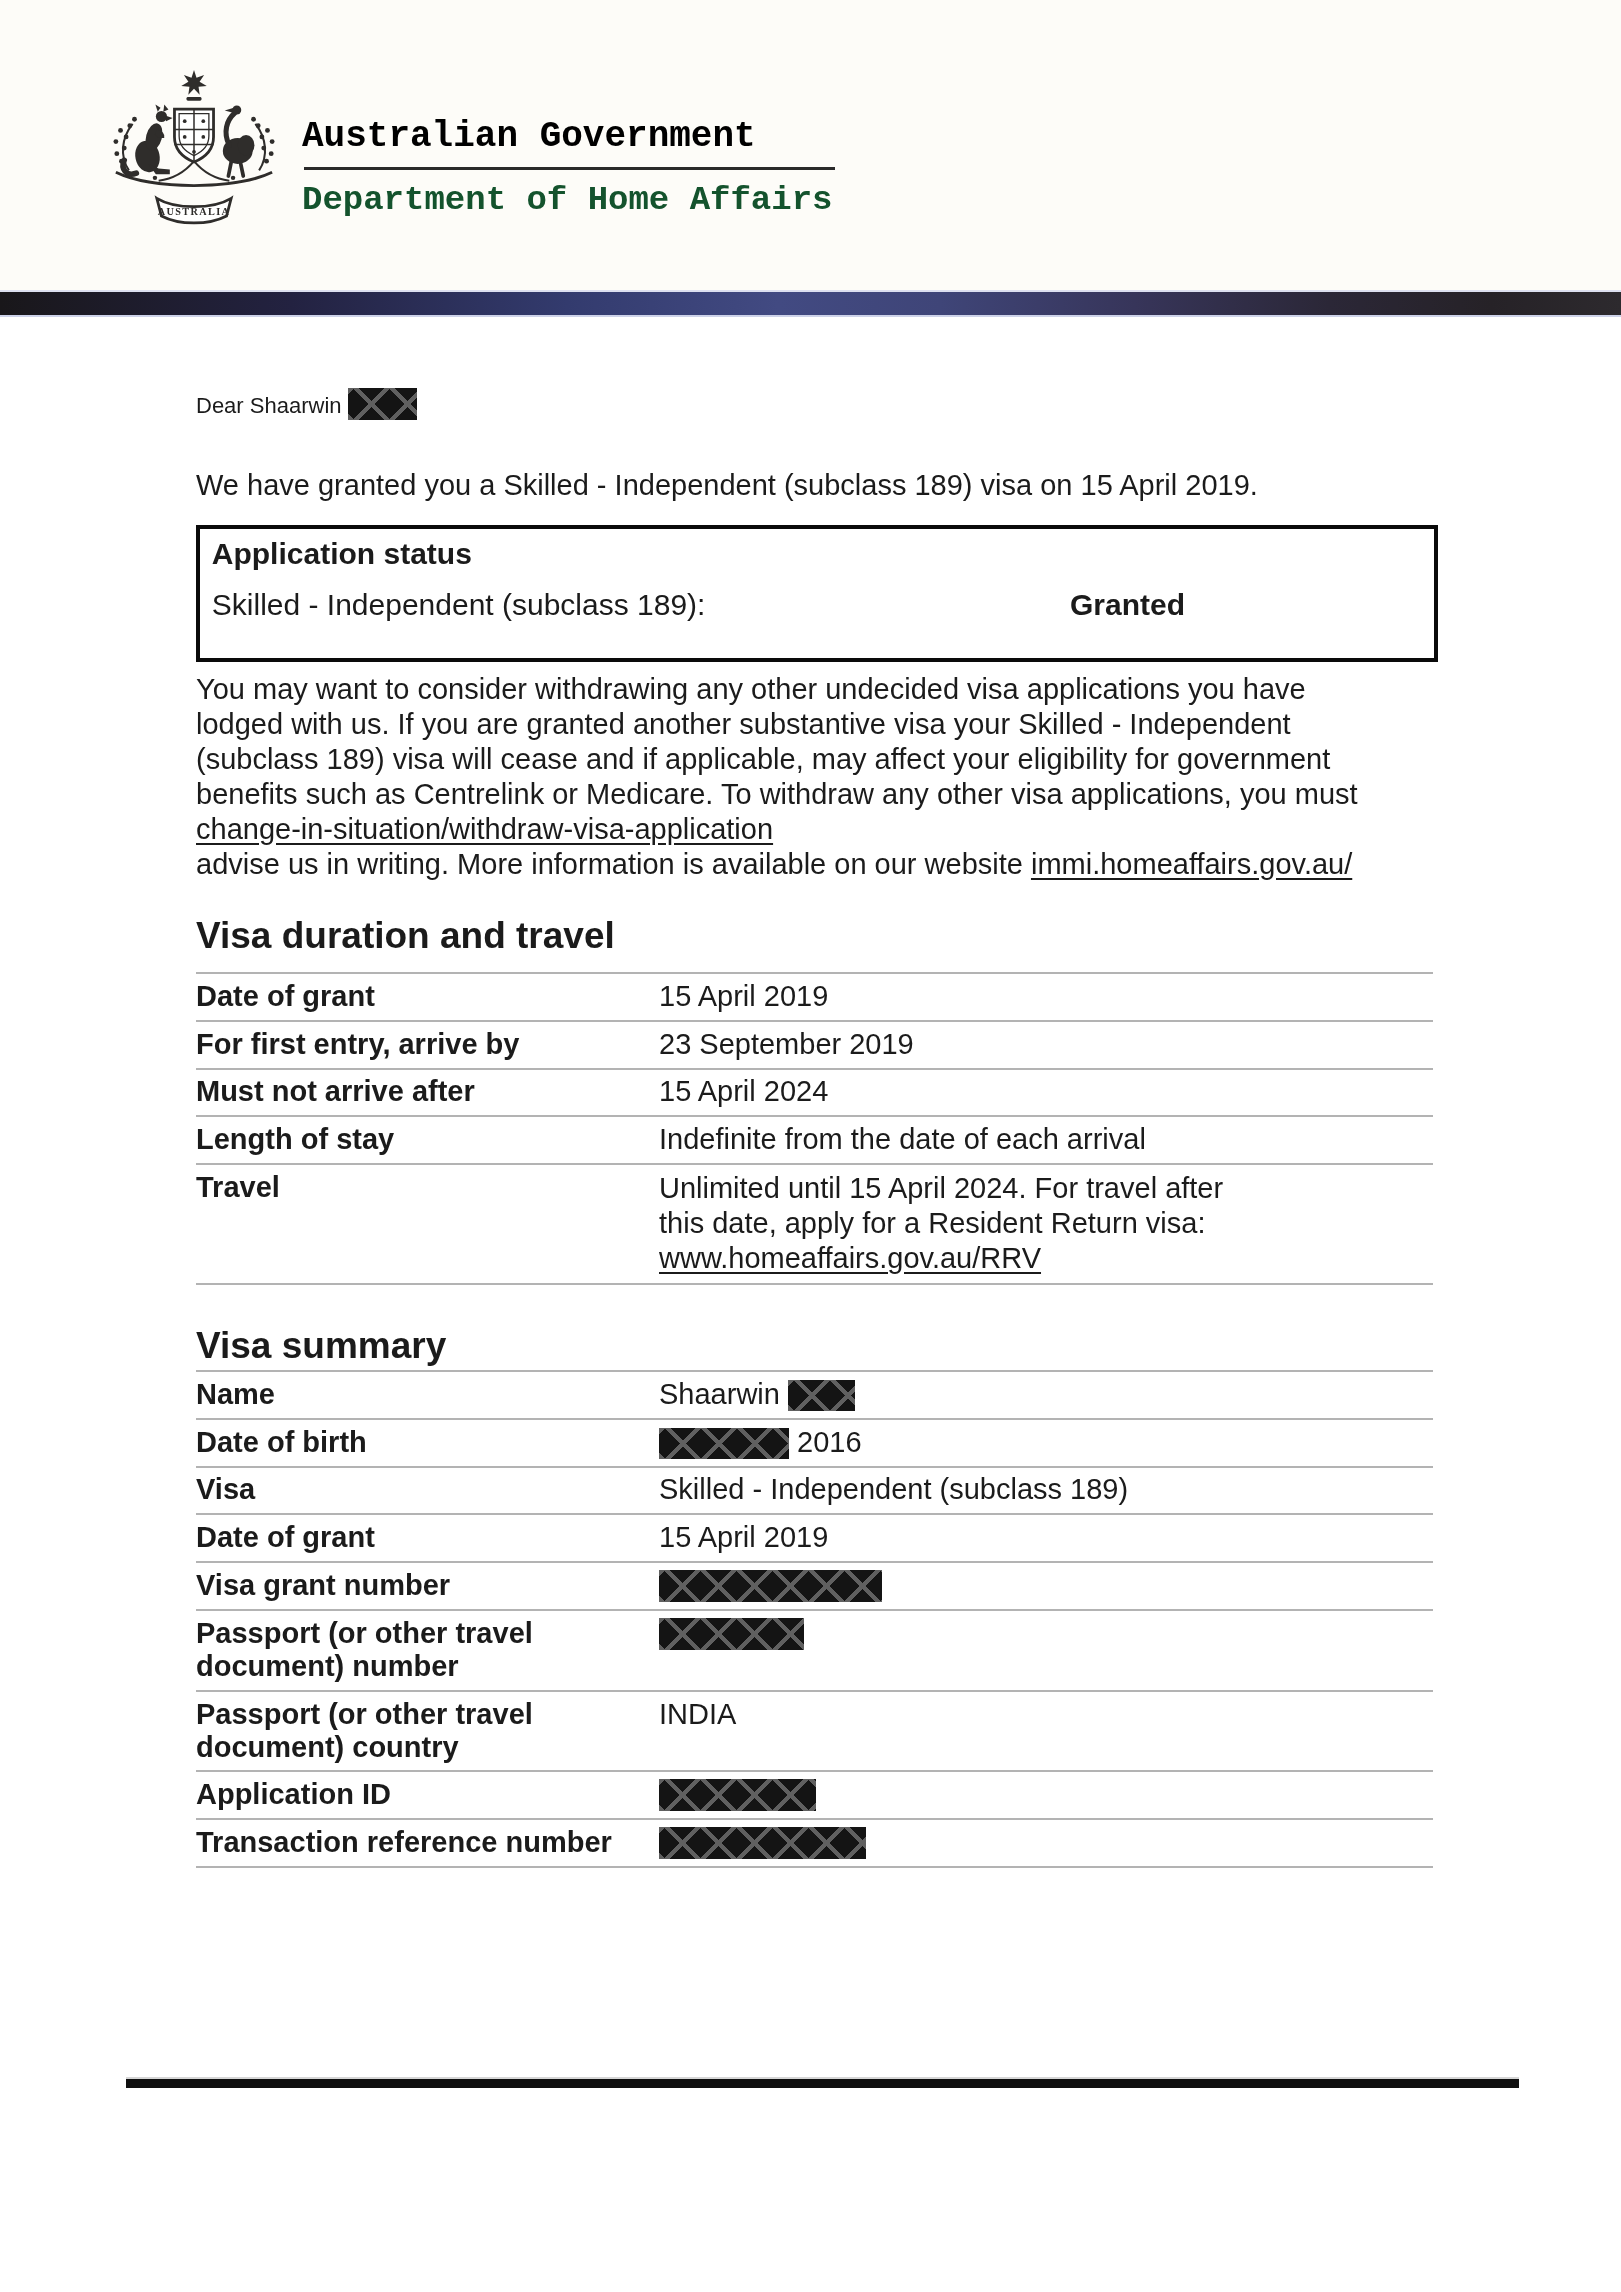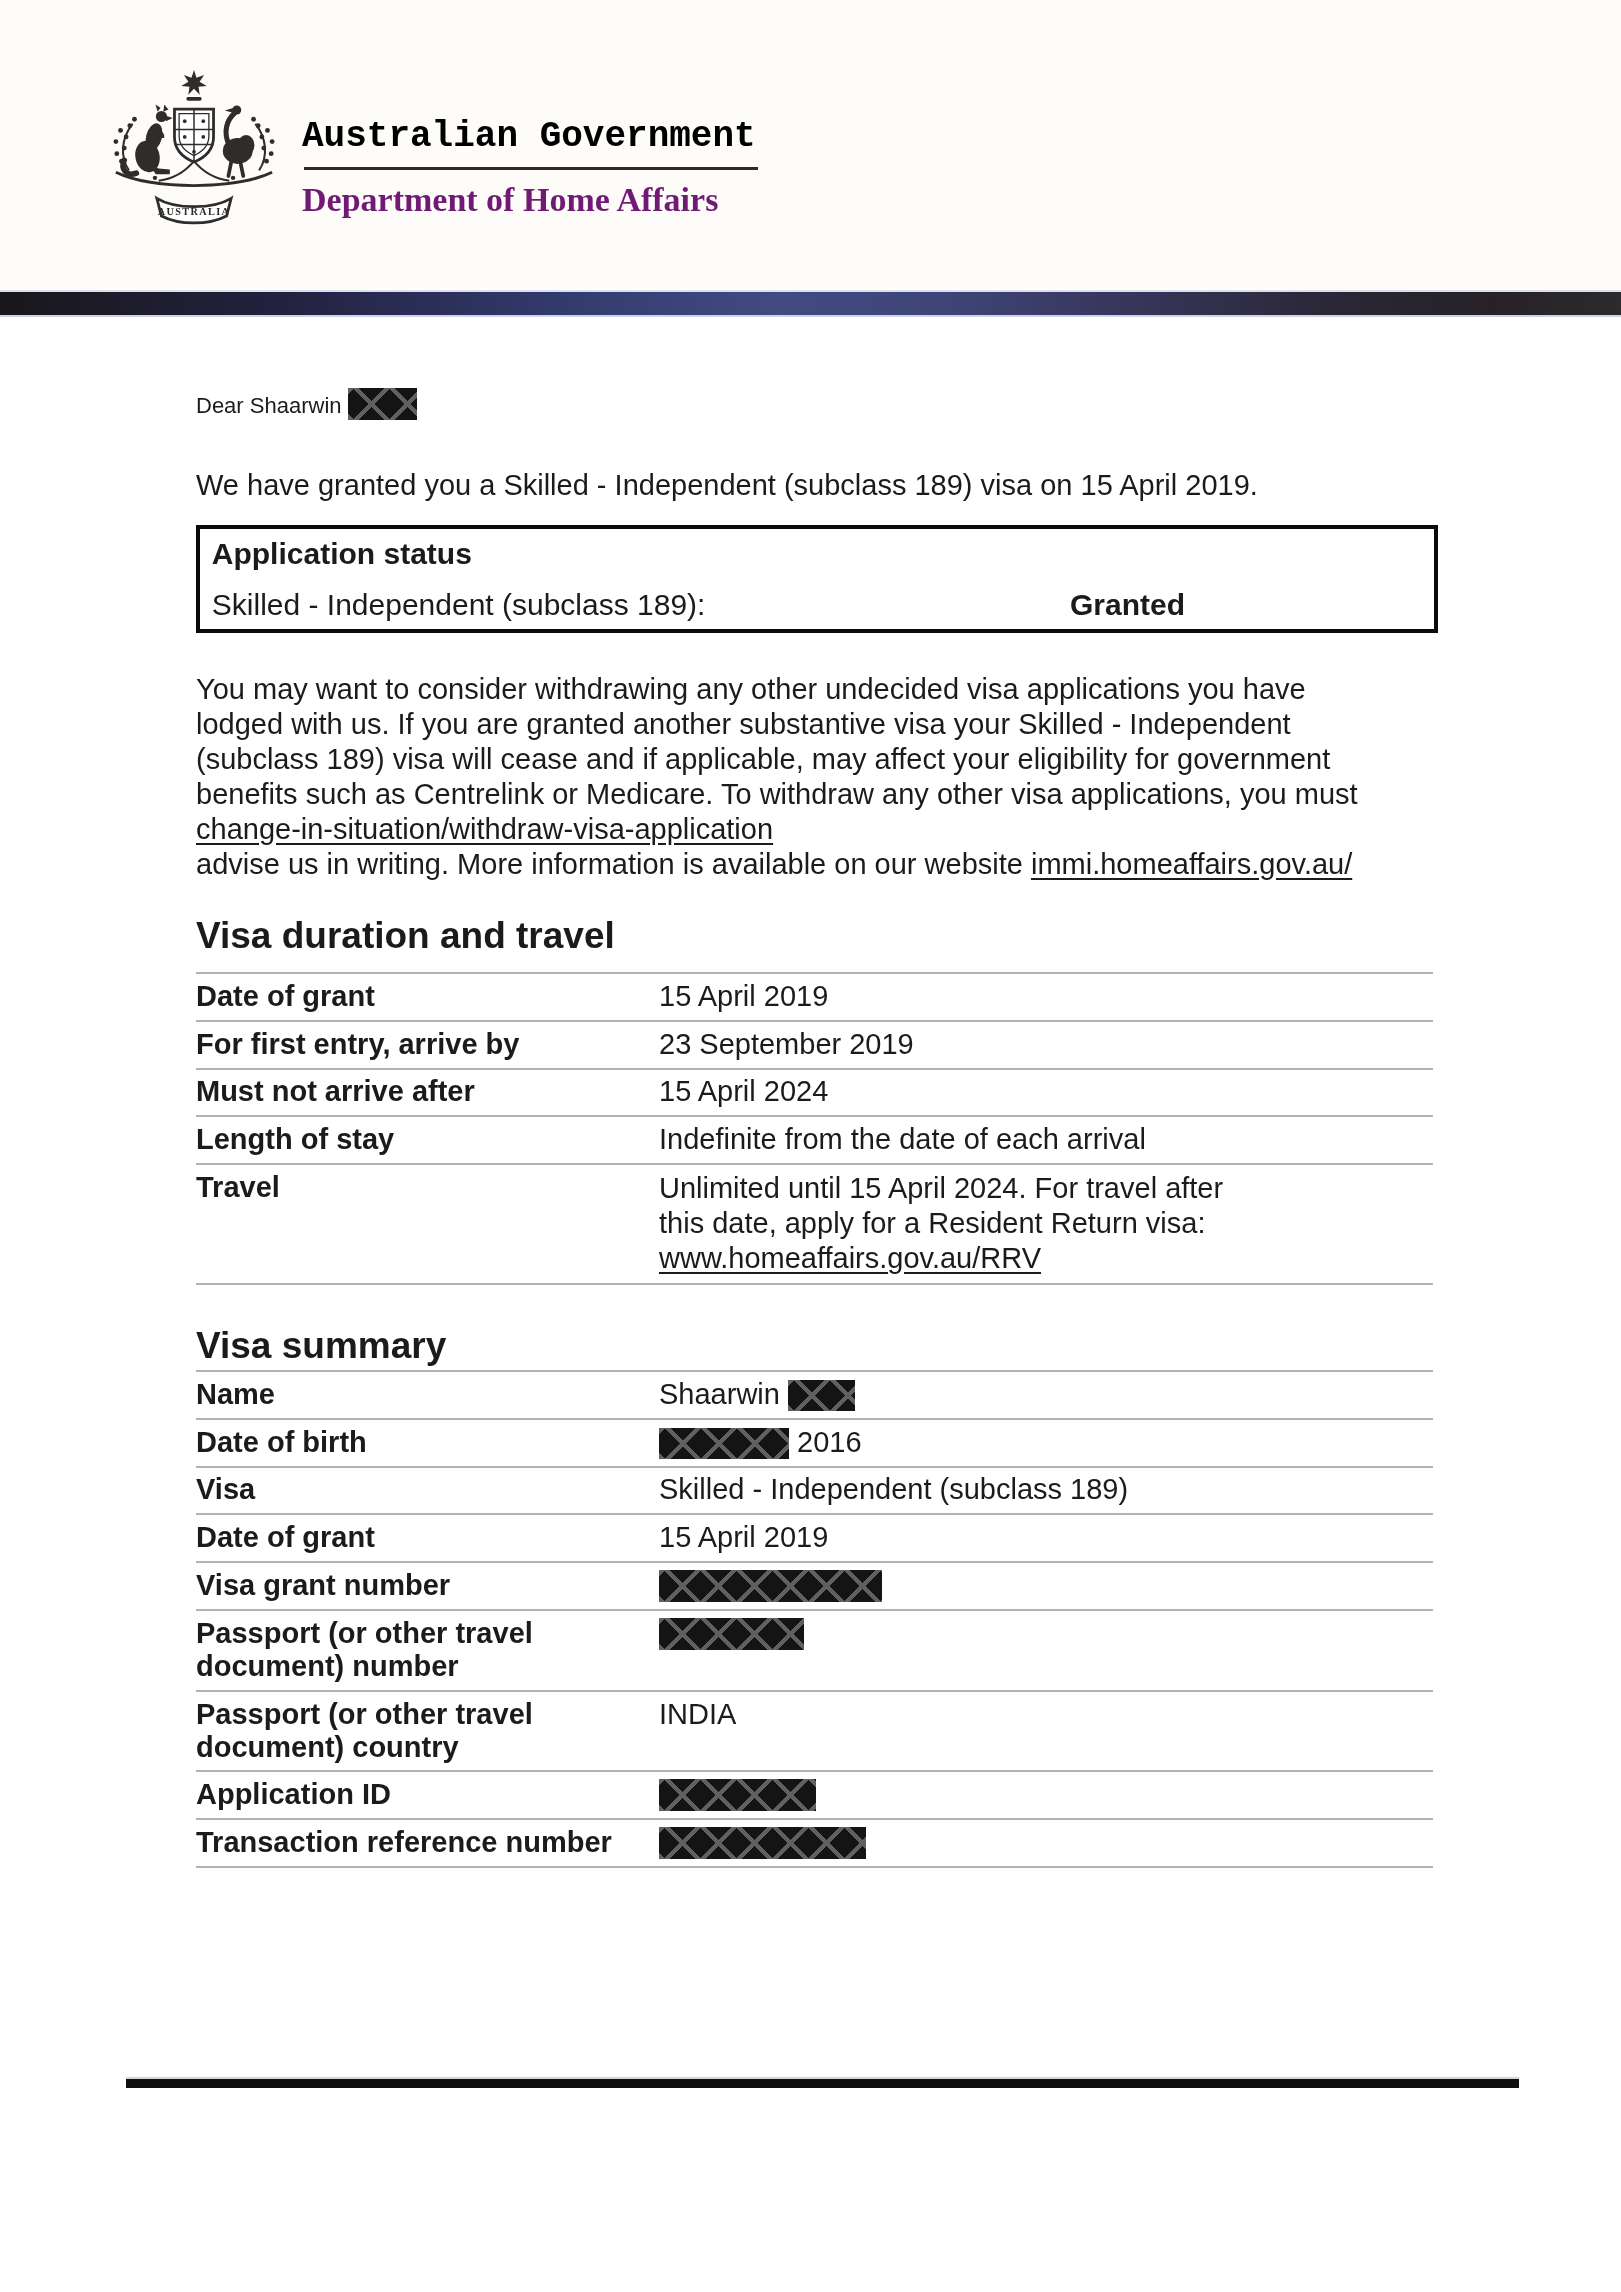--- a/index.html
+++ b/index.html
@@ -9,34 +9,34 @@
     font-family:"Liberation Sans","DejaVu Sans",sans-serif; color:#1b1b1b;
     overflow:hidden;
   }
   .top-band { position:absolute; left:0; top:0; width:1621px; height:290px; background:#fdfcf8; }
 
   
   .crest { position:absolute; left:101px; top:65px; width:186px; height:169px; }
   .hdr-text { position:absolute; left:302px; top:116px; display:inline-block; }
   .gov-title { font-family:Liberation Mono, monospace; font-weight:bold; font-size:36px; color:#000000; white-space:nowrap; }
   .hdr-rule { height:2.9px; background:#2a2a2a; margin:9.8px 0 11.8px 2px; width:100%; }
-  .dept-title { font-family:Liberation Serif, serif; font-weight:bold; font-size:34px; color:#701a75; white-space:nowrap; }
+  .dept-title { font-family:Liberation Mono, monospace; font-weight:bold; font-size:34px; color:#14532d; white-space:nowrap; }
 
   .brand-bar {
     position:absolute; left:0; top:290px; width:1621px; height:27.4px;
     background:linear-gradient(90deg,#19171a 0%,#232241 18%,#333b6e 35%,#424a82 48%,#3f4578 58%,#37355a 70%,#2b2737 82%,#262227 92%,#2d2a2e 100%);
     border-top:2px solid #dde0f0; border-bottom:2px solid #cdd2e9;
   }
 
   
   .greeting { position:absolute; left:196px; top:388px; font-size:22px; }
   .intro    { position:absolute; left:196px; top:469px; font-size:29px; white-space:nowrap; }
 
   .status-box {
-    position:absolute; left:196px; top:525px; width:1242px; height:108px;
+    position:absolute; left:196px; top:525px; width:1242px; height:137px;
     border:4.9px solid #0a0a0a; background:#ffffff;padding-left:15px;
   }
   .status-title { position:absolute; left:11.8px; top:7.8px;  font-size:30px; font-weight:bold; }
   .status-visa  { position:absolute; left:11.8px; top:59px; font-size:30px; }
   .status-value { position:absolute; left:870px; top:59px; font-size:30px; font-weight:bold; }
 
   .withdraw { position:absolute; left:196px; top:672px; font-size:29px; line-height:35px; }
   .withdraw .ln { display:block; white-space:pre; }
 
   .doc-link { color:#1b1b1b; text-decoration:underline; text-underline-offset:3.9px; }

